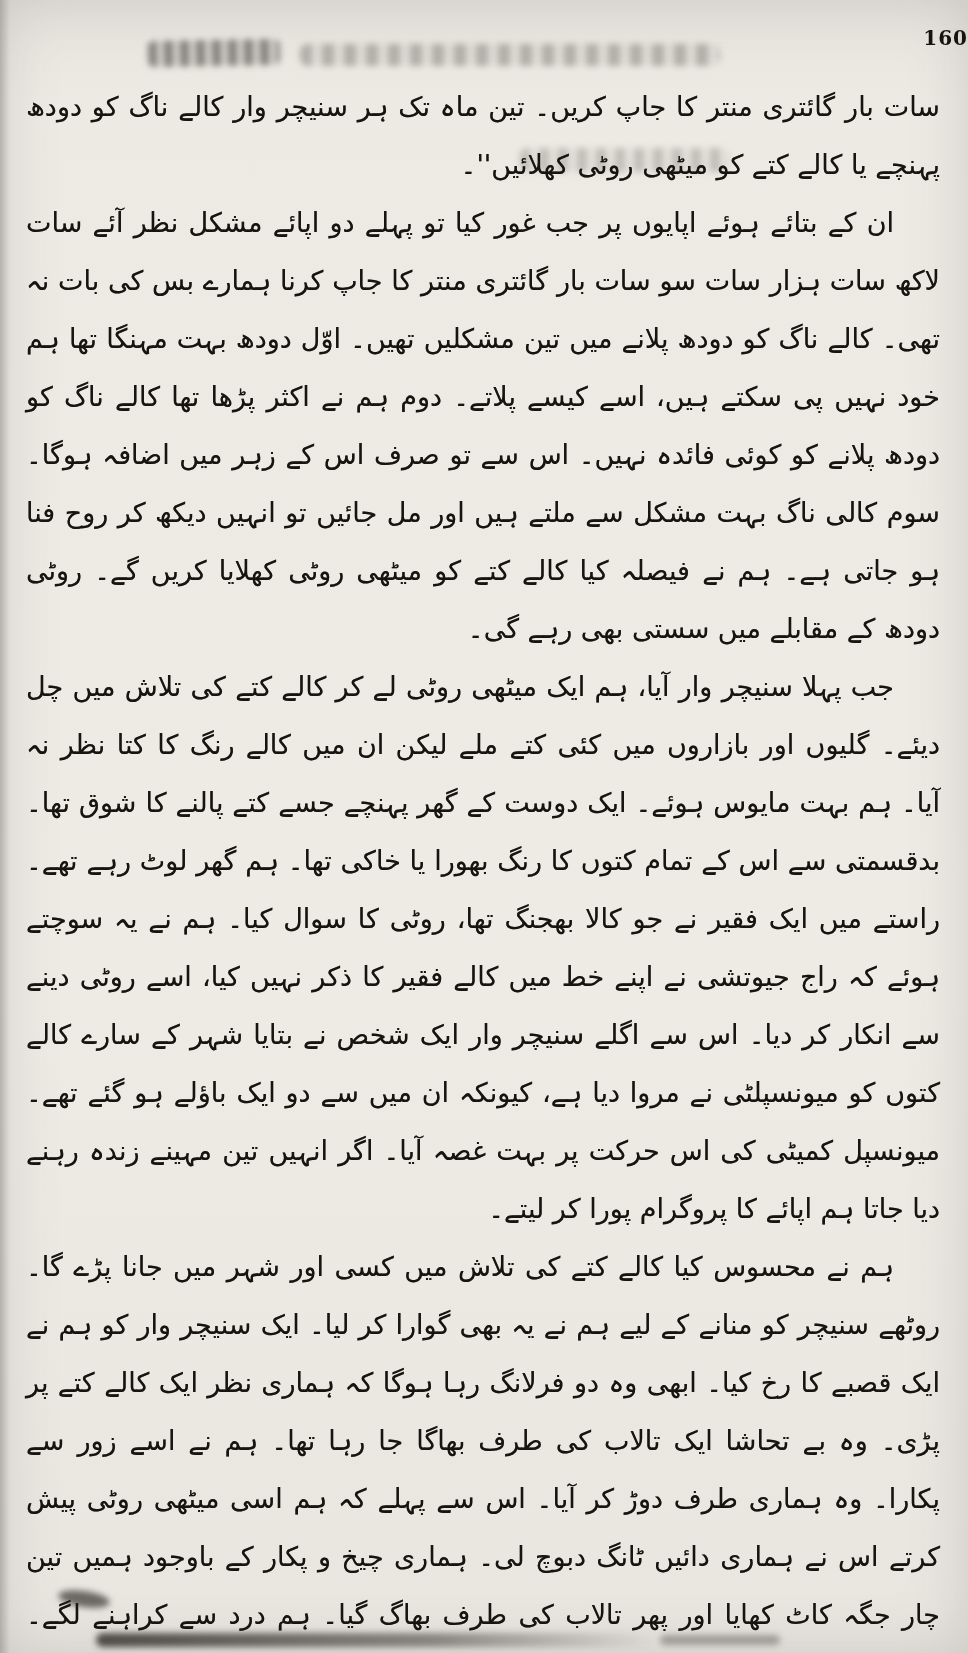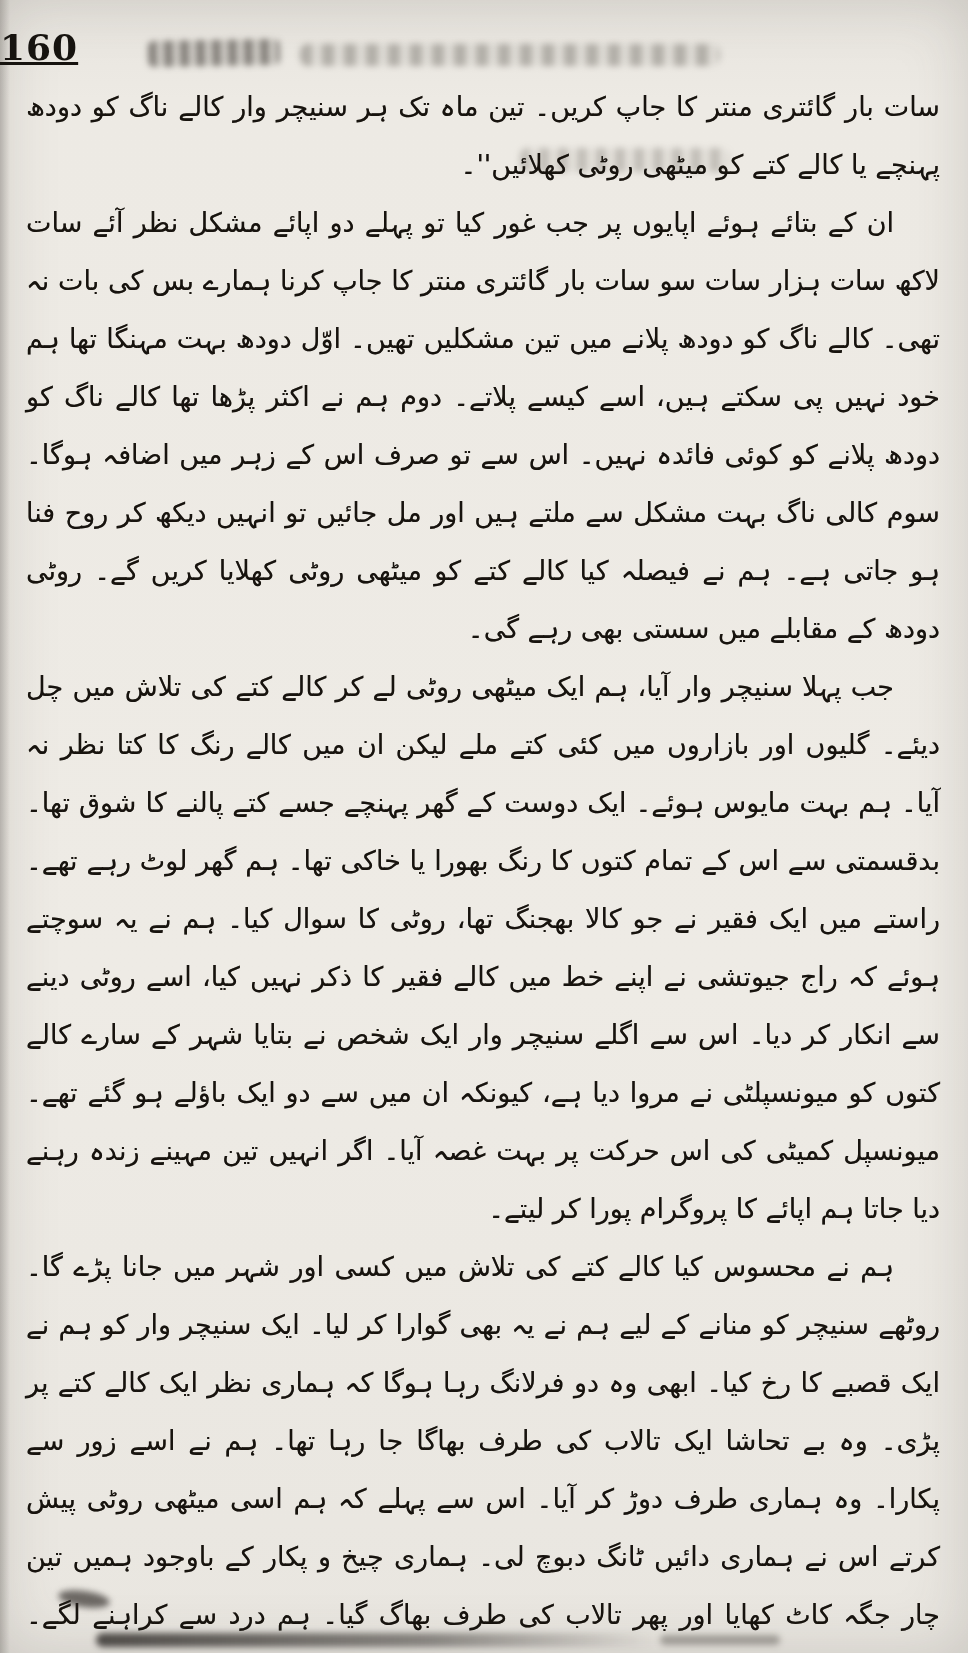--- a/index.html
+++ b/index.html
@@ -14,27 +14,26 @@
     height:1653px;
     margin:0 auto;
     background:linear-gradient(180deg,#e7e4de 0%, #edeae4 6%, #eeebe5 60%, #e9e6e0 100%);
     overflow:hidden;
     box-shadow:inset 0 0 60px rgba(70,65,60,.18);
   }
   .page-number{
     position:absolute;
     top:26px;
     left:0; right:0;
-    text-align:left;
+    text-align:right;
     font-family:"DejaVu Serif", serif;
     font-weight:bold;
-    font-size:36px;
+    font-size:20px;
     letter-spacing:1px;
     color:#16130f;
-    text-decoration:underline;
   }
   .text-block{
     position:absolute;
     top:78px;
     right:28px;
     left:26px;
     direction:rtl;
     text-align:justify;
     text-justify:inter-word;
     font-size:27px;

